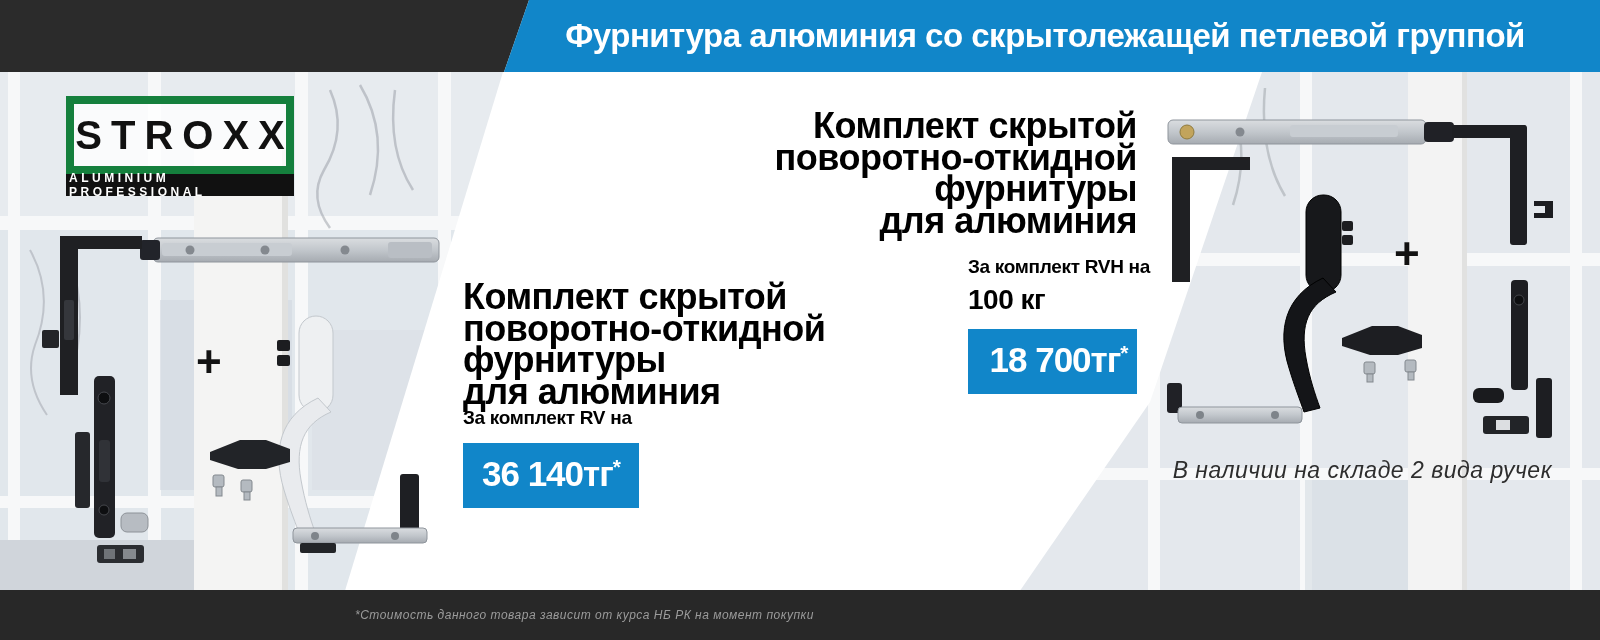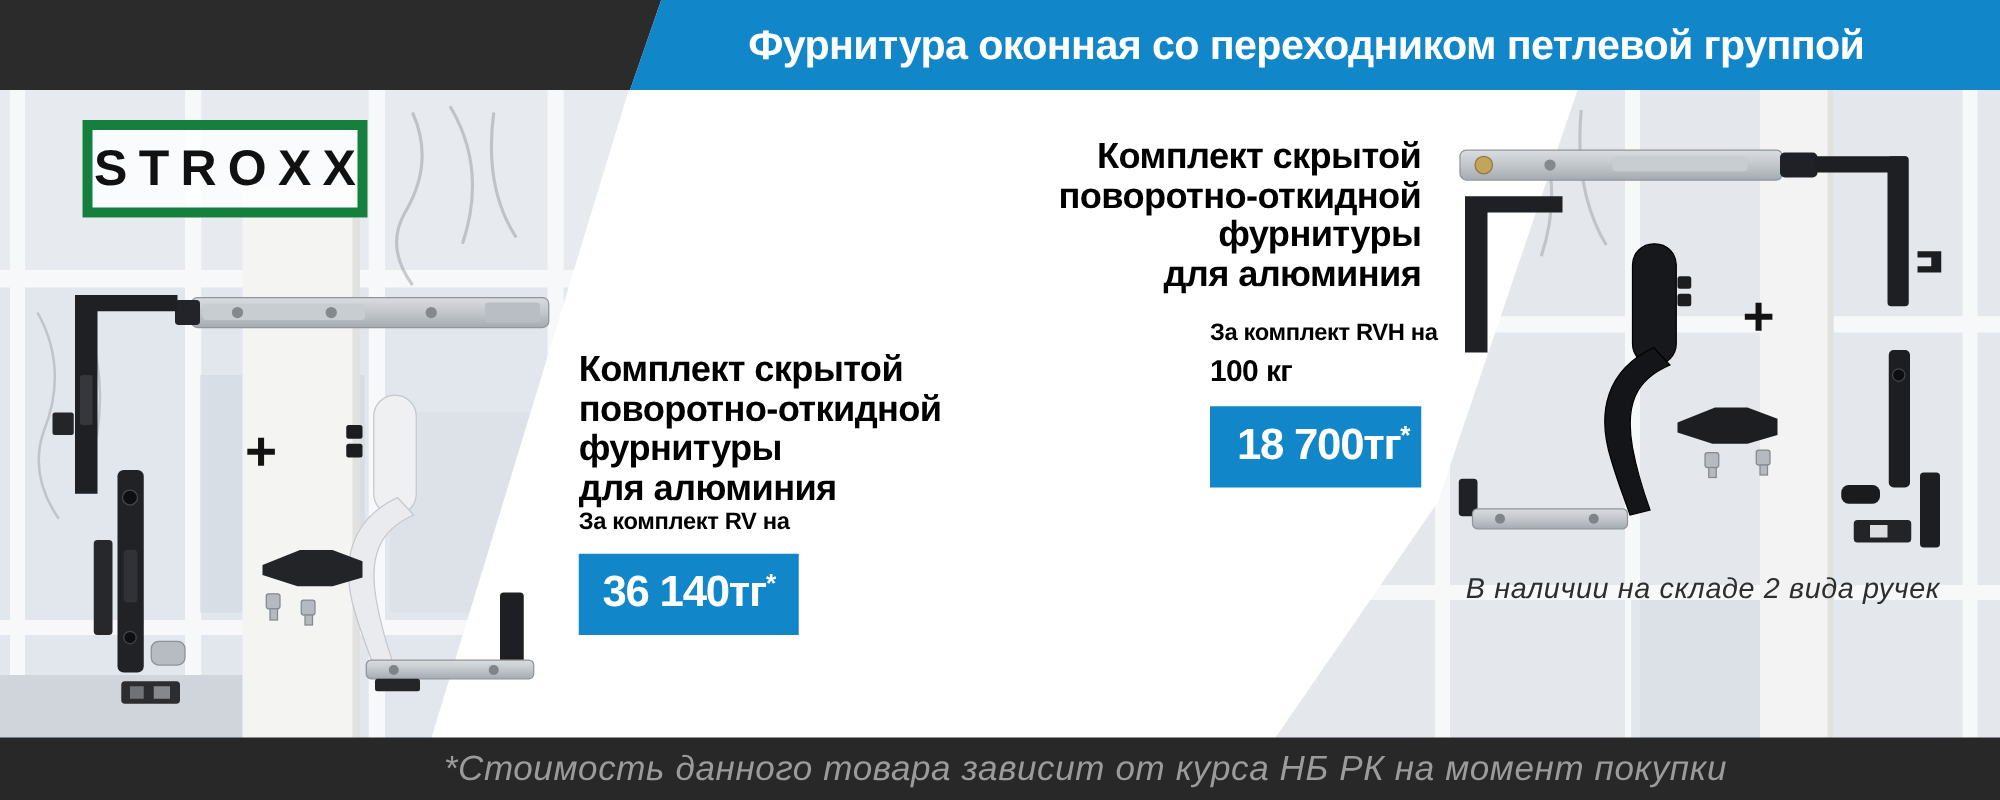--- a/index.html
+++ b/index.html
@@ -38,25 +38,25 @@
   }
   .logo-strip {
     margin-top:0; background:#111; height:22px;
     display:flex; align-items:center; justify-content:center;
   }
   .logo-tagline { color:#fff; font-weight:700; font-size:12px; letter-spacing:3.5px; padding-left:3px; }
 
   
   .offer { position:absolute; color:#000; }
   .offer-title {
-    margin:0; font-weight:700; font-size:29px; line-height:31.5px;
+    margin:0; font-weight:700; font-size:36px; line-height:31.5px;
     letter-spacing:-0.5px; font-stretch:condensed;
   }
   .offer-subtitle { font-weight:700; font-size:19px; letter-spacing:-0.3px; }
-  .offer-weight { font-weight:700; font-size:24px; letter-spacing:-0.5px; }
+  .offer-weight { font-weight:700; font-size:28px; letter-spacing:-0.5px; }
   .price-tag {
     background:#1186c9; color:#fff; font-weight:700; font-size:35px; letter-spacing:-1px;
     display:inline-block; padding:11px 19px 14px 19px; white-space:nowrap;
   }
   .price-asterisk { font-size:0.6em; vertical-align:0.55em; }
 
   .offer-left { left:463px; top:281px; width:430px; text-align:left; }
   .offer-left .offer-subtitle { }
   .offer-left .offer-weight { margin-top:7px; }
   .offer-left .price-tag { margin-top:14px; }
@@ -76,21 +76,21 @@
   .note {
     position:absolute; right:48px; top:456px; text-align:left;
     font-style:italic; font-size:23px; line-height:28px; color:#2e2e2e;
     letter-spacing:0.5px; white-space:nowrap;
   }
 
   
   .footer { position:absolute; left:0; top:590px; width:1600px; height:50px; background:#282828; }
   .footer-text {
     position:absolute; left:355px; top:0; height:50px; line-height:50px;
-    color:#9b9b9b; font-style:italic; font-size:28px; letter-spacing:0.5px; white-space:nowrap;
+    color:#9b9b9b; font-style:italic; font-size:12px; letter-spacing:0.5px; white-space:nowrap;
   }
 </style>
 </head>
 <body>
 
 <div class="banner">
 
   <svg class="bg" width="1600" height="640" viewBox="0 0 1600 640" aria-hidden="true">
     <defs>
       <linearGradient id="met" x1="0" y1="0" x2="0" y2="1">
@@ -229,26 +229,29 @@
         <rect x="1167" y="383" width="15" height="30" rx="3" fill="#202126"></rect>
         <rect x="1178" y="407" width="124" height="16" rx="4" fill="url(#met)" stroke="#8f959c"></rect>
         <circle cx="1200" cy="415" r="4" fill="#7e848a"></circle>
         <circle cx="1275" cy="415" r="4" fill="#7e848a"></circle>
       </g>
     </g>
   </svg>
 
   <div class="topbar-dark"></div>
   <div class="topbar-blue">
-    <div class="topbar-title">Фурнитура оконная со переходником петлевой группой</div>
+    <div class="topbar-title">Фурнитура алюминия со скрытолежащей петлевой группой</div>
   </div>
 
   <div class="logo">
     <div class="logo-box">
       <span class="logo-brand">STROXX</span>
+    </div>
+    <div class="logo-strip">
+      <span class="logo-tagline">ALUMINIUM PROFESSIONAL</span>
     </div>
   </div>
 
   <div class="plus plus-left">+</div>
   <div class="plus plus-right">+</div>
 
   <div class="offer offer-left">
     <h2 class="offer-title">
       <span>Комплект скрытой</span><br>
       <span>поворотно-откидной фурнитуры</span><br>

